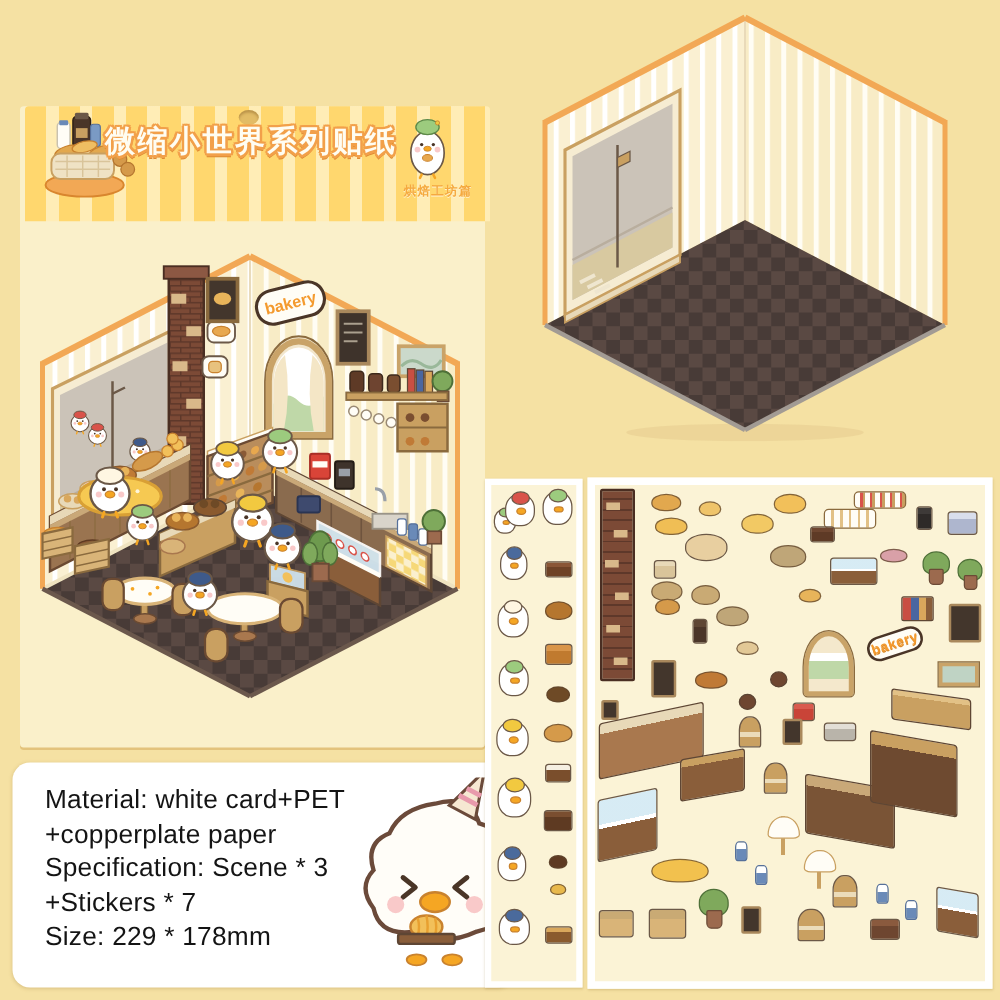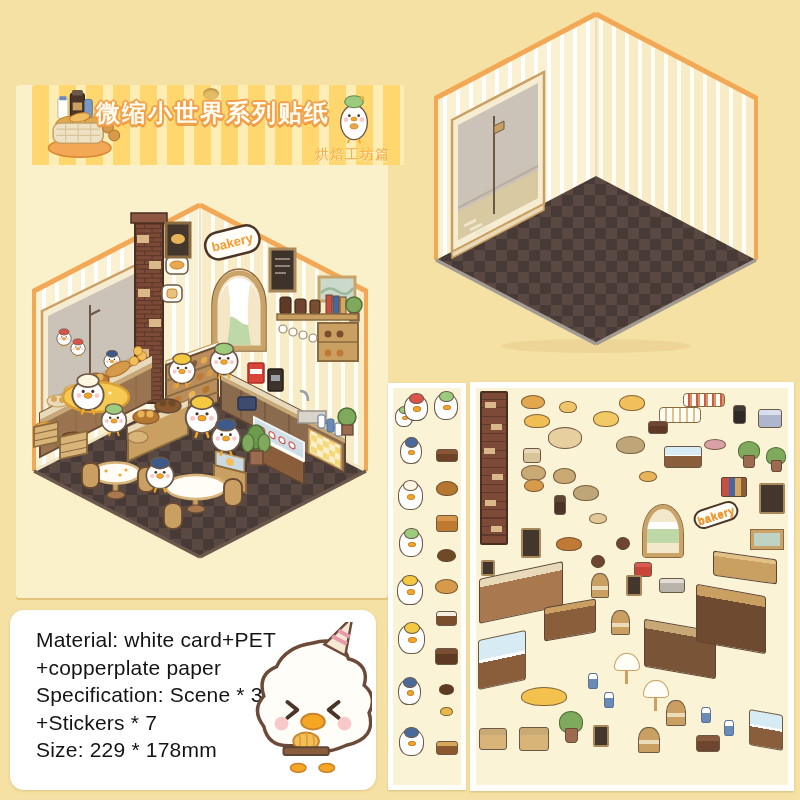--- a/index.html
+++ b/index.html
@@ -10,54 +10,54 @@
   }
   .stage{position:absolute;inset:0;}
 
   
   .card{
     position:absolute;left:16px;top:85px;width:372px;height:513px;
     background:#FAF0CA;border-radius:3px;
     box-shadow:0 2px 0 #E3C37C;
   }
   .banner{
-    position:absolute;left:16px;top:0;width:100%;height:80px;
+    position:absolute;left:4px;top:0;width:100%;height:92px;
     background:repeating-linear-gradient(90deg,#FFD76E 0 17px,#FFEDB6 17px 27px);
     border-radius:3px 3px 0 0;overflow:hidden;
   }
   .hole{
     position:absolute;left:171px;top:3px;width:16px;height:12px;border-radius:50%;
     background:#E2BC66;box-shadow:inset 0 2px 2px rgba(140,100,40,.45);
   }
   .titles{position:absolute;left:62px;top:12px;width:238px;text-align:center;}
   .titles h1{
     margin:0;font-size:24px;font-weight:bold;letter-spacing:2px;color:#FFFDF2;
     text-shadow:2px 0 0 #F2A04A,-2px 0 0 #F2A04A,0 2px 0 #F2A04A,0 -2px 0 #F2A04A,
       1.5px 1.5px 0 #F2A04A,-1.5px -1.5px 0 #F2A04A,1.5px -1.5px 0 #F2A04A,-1.5px 1.5px 0 #F2A04A,0 3px 0 #DD8B33;
   }
   .titles p{
     margin:4px 0 0;font-size:13px;font-weight:bold;color:#FFFFFF;letter-spacing:1px;
     text-shadow:1px 0 0 #F2A04A,-1px 0 0 #F2A04A,0 1px 0 #F2A04A,0 -1px 0 #F2A04A,0 2px 0 #DD8B33;
   }
   .edition{
-    position:absolute;right:14px;top:61px;font-size:14px;font-weight:normal;color:#F5A93F;
+    position:absolute;right:14px;top:61px;font-size:10px;font-weight:bold;color:#F5A93F;
     text-shadow:0 1px 0 #FFF3D2;letter-spacing:1px;
   }
   .basket-art{position:absolute;left:6px;top:5px;width:96px;height:72px;}
   .mascot{position:absolute;left:304px;top:4px;width:36px;height:56px;}
   .card-body{position:absolute;left:0;top:80px;width:372px;height:433px;overflow:hidden;}
   .card-body>svg{position:absolute;left:0;top:0;}
 
   
   .room{position:absolute;left:430px;top:8px;width:330px;height:345px;}
 
   
   .info-box{
     position:absolute;left:10px;top:610px;width:366px;height:180px;
-    background:#FFFFFF;border-radius:14px;box-shadow:0 1px 3px rgba(150,115,50,.25);
+    background:#FFFFFF;border-radius:14px;box-shadow:0 1px 3px rgba(150,115,50,.25);padding-left:35px;
   }
   .info-lines{position:absolute;left:26px;top:16px;width:260px;}
   .info-lines p{margin:0;font-size:21px;line-height:27.5px;color:#141414;letter-spacing:.2px;}
   .info-duck{position:absolute;right:4px;top:12px;width:118px;height:158px;}
 
   
   .sheet{
     position:absolute;background:#FBF3D6;border:5px solid #FFFFFF;
     box-shadow:0 1px 2px rgba(150,115,50,.3);box-sizing:border-box;
   }

